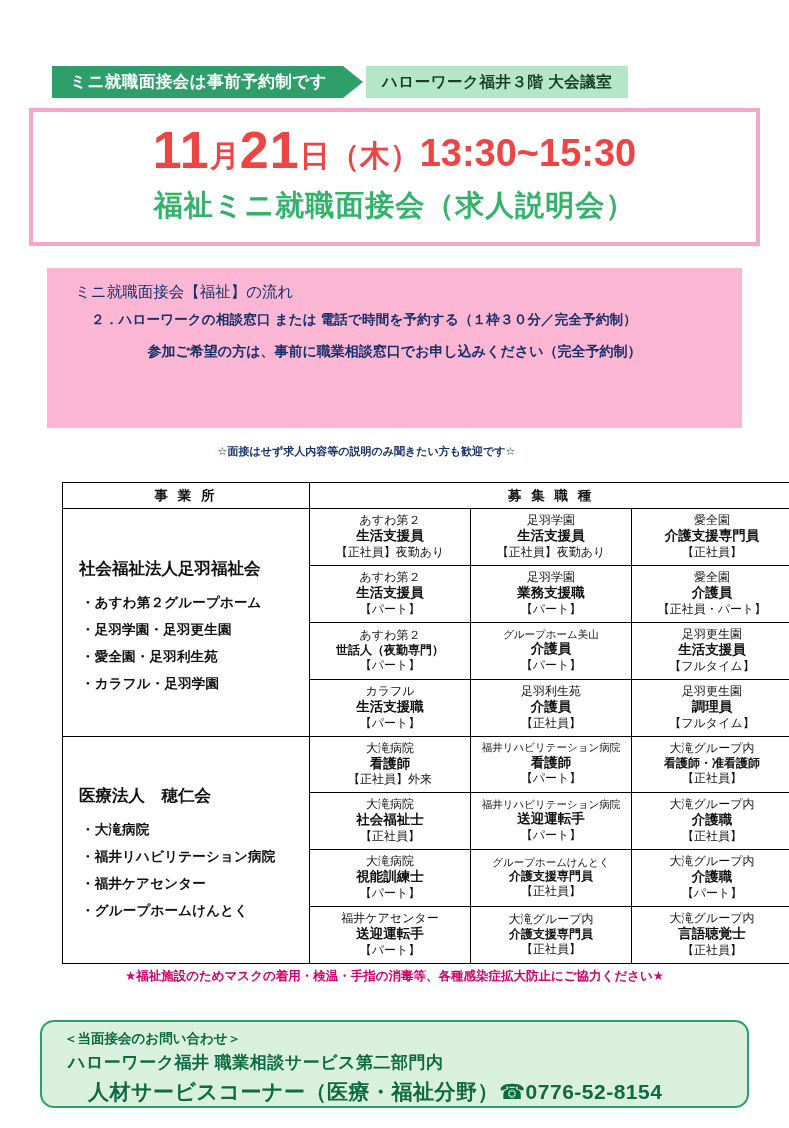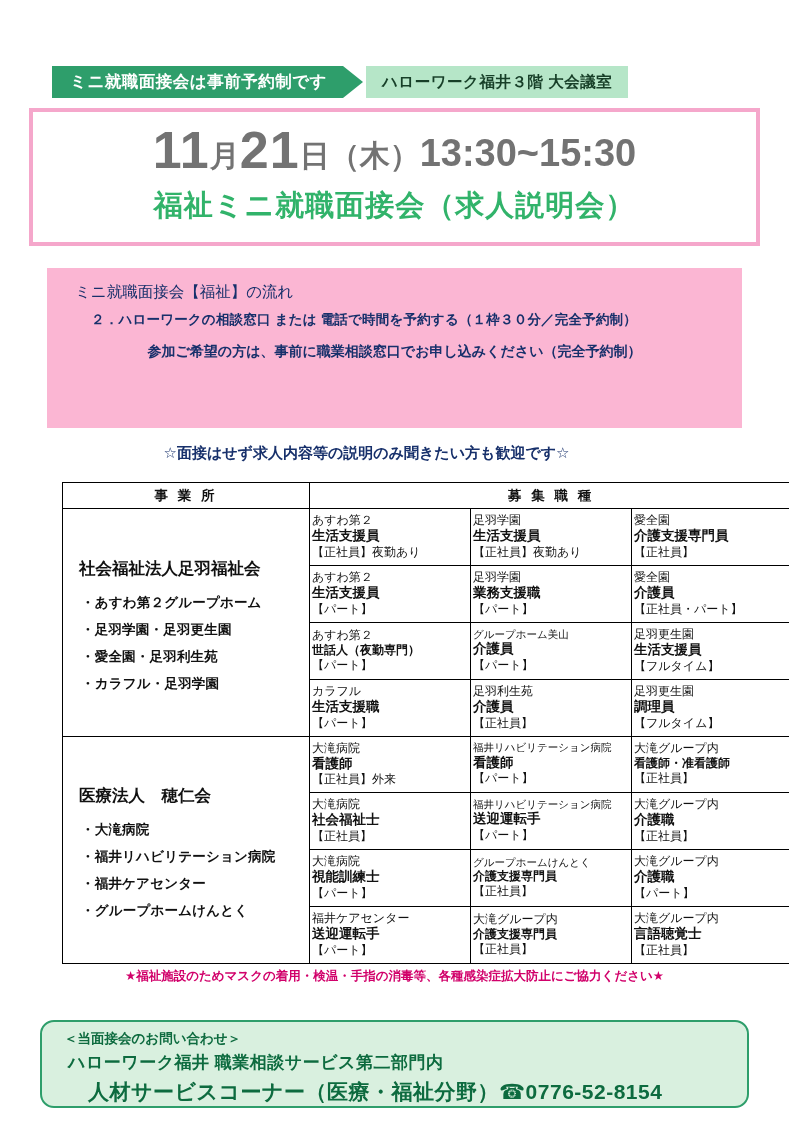--- a/index.html
+++ b/index.html
@@ -67,21 +67,21 @@
     height: 138px;
     border: 4px solid #f5a7cb;
     background: #ffffff;
     padding: 6px 10px 0 10px;
     text-align: center;
   }
   .title-line1 {
     white-space: nowrap;
     line-height: 1;
     padding-top: 6px;
-    color: #737373;
+    color: #ef4444;
     font-weight: bold;
   }
   .t-big {
     font-size: 52px;
     letter-spacing: 1px;
     vertical-align: -2px;
   }
   .t-mid {
     font-size: 30px;
   }
@@ -132,21 +132,21 @@
     color: #17306b;
   }
 
   
   .welcome {
     position: absolute;
     left: 0;
     top: 444px;
     width: 733px;
     text-align: center;
-    font-size: 15px;
+    font-size: 11px;
     font-weight: bold;
     color: #17306b;
   }
 
   
   .tbl-wrap {
     position: absolute;
     left: 29px;
     top: 482px;
     width: 731px;
@@ -179,20 +179,21 @@
     font-weight: bold;
     margin: 6px 0 14px 4px;
   }
   .office-sub {
     font-size: 13.5px;
     font-weight: bold;
     margin: 9px 0 0 6px;
     letter-spacing: 0.2px;
   }
   td.job {
+    text-align: center;
     padding: 4px 2px 5px 2px;
     height: 56px;
   }
   .job-place {
     font-size: 12px;
     line-height: 1.25;
     white-space: nowrap;
   }
   .job-place.small { font-size: 10.5px; }
   .job-title {

